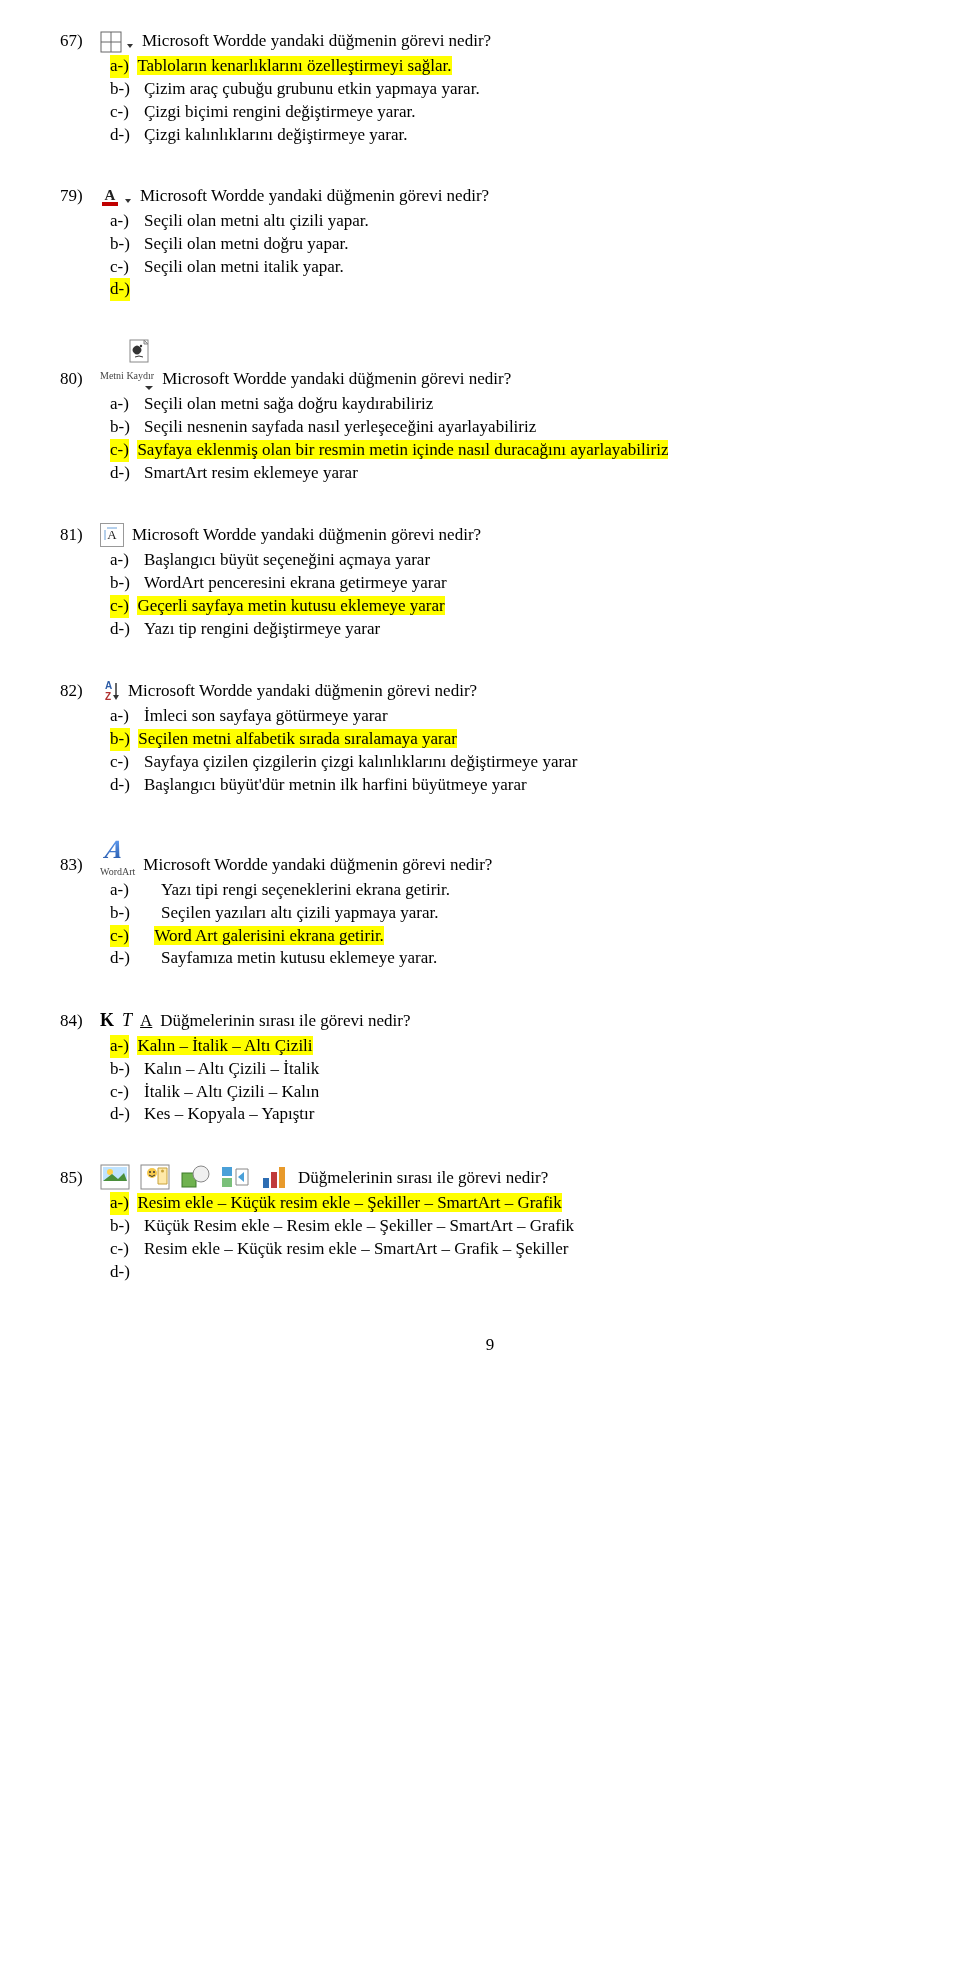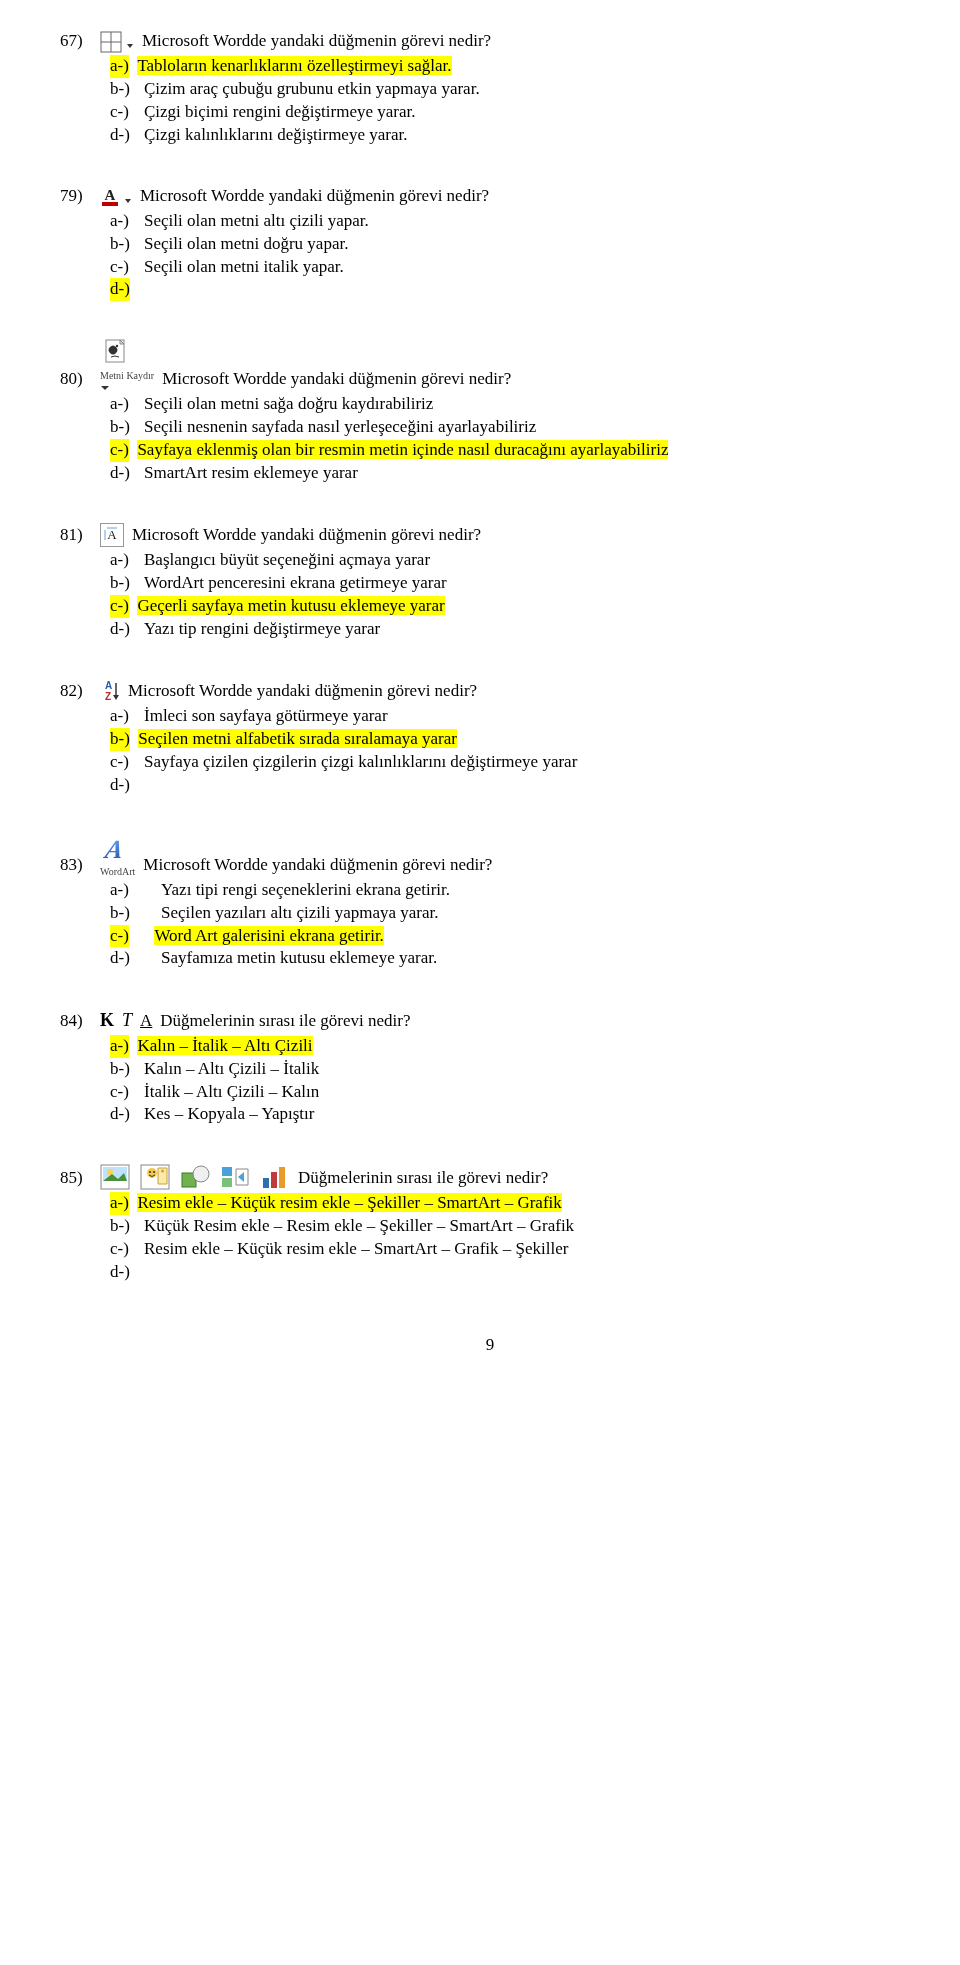--- a/index.html
+++ b/index.html
@@ -94,21 +94,21 @@
     </div>
     <div class="opt-row">
       <span class="hl"><span class="opt-label">d-)</span></span>
     </div>
   </div>
 </div>
 
 <div class="question-block">
   <div class="q-line">
     <span class="q-num">80)</span>
-    <span class="icon-slot" style="flex-direction:column;align-items:flex-start;">
+    <span class="icon-slot" style="flex-direction:column;align-items:flex-end;">
       <svg width="30" height="28" viewBox="0 0 30 28">
         <rect x="6" y="1" width="18" height="22" fill="#fff" stroke="#888"></rect>
         <polyline points="20,1 24,5 20,5 20,1" fill="#ddd" stroke="#888"></polyline>
         <path d="M10 8 q3 -3 6 0 q3 3 0 6 q-3 3 -6 0 q-3 -3 0 -6" fill="#333"></path>
         <circle cx="17" cy="7" r="1.2" fill="#333"></circle>
         <path d="M11 18 q4 -2 8 0" fill="none" stroke="#333"></path>
       </svg>
       <span style="font-size:10px;color:#444;line-height:1;">Metni Kaydır</span>
       <svg width="10" height="6" viewBox="0 0 10 6">
           <polygon points="1,1 9,1 5,5" fill="#333"></polygon>
@@ -191,20 +191,21 @@
     <div class="opt-row">
       <span class="hl"><span class="opt-label">b-)</span></span>
       <span>&nbsp;&nbsp;<span class="hl">Seçilen metni alfabetik sırada sıralamaya yarar</span></span>
     </div>
     <div class="opt-row">
       <span class="opt-label">c-)</span>
       <span class="opt-text">Sayfaya çizilen çizgilerin çizgi kalınlıklarını değiştirmeye yarar</span>
     </div>
     <div class="opt-row">
       <span class="opt-label">d-)</span>
+      <span class="opt-text">Başlangıcı büyüt'dür metnin ilk harfini büyütmeye yarar</span>
     </div>
   </div>
 </div>
 
 <div class="question-block">
   <div class="q-line">
     <span class="q-num">83)</span>
     <span class="icon-slot" style="flex-direction:column;align-items:center;">
       <svg width="30" height="28" viewBox="0 0 30 28">
         <defs>

